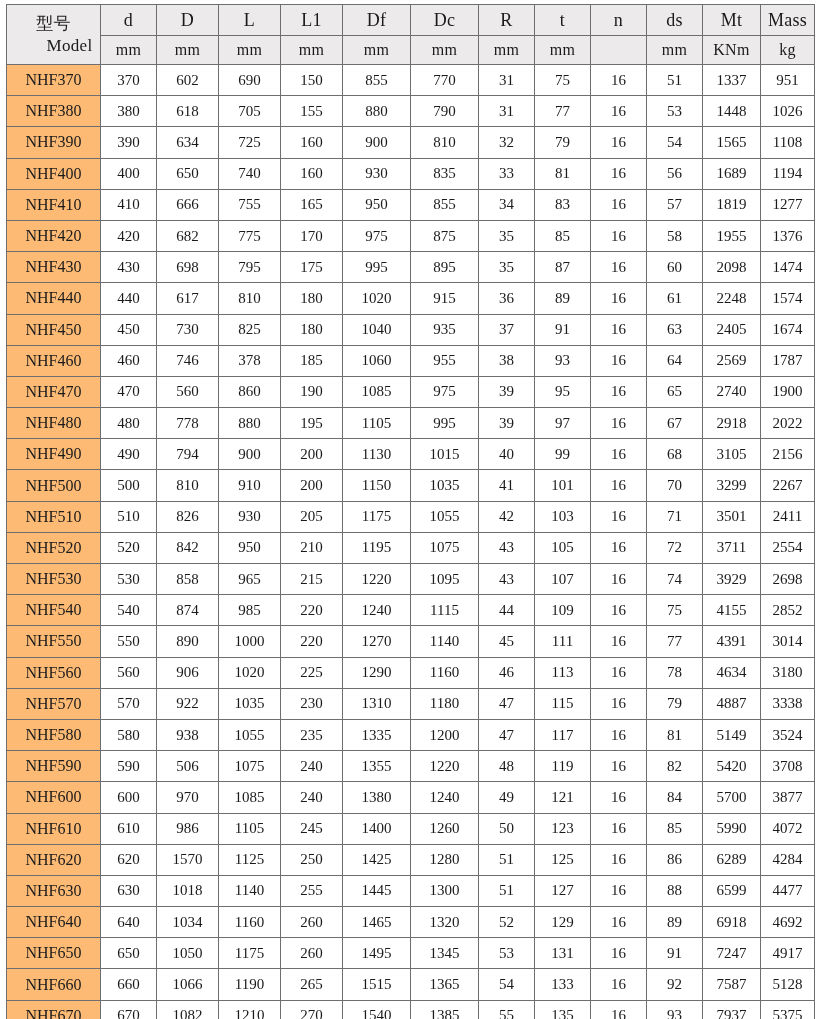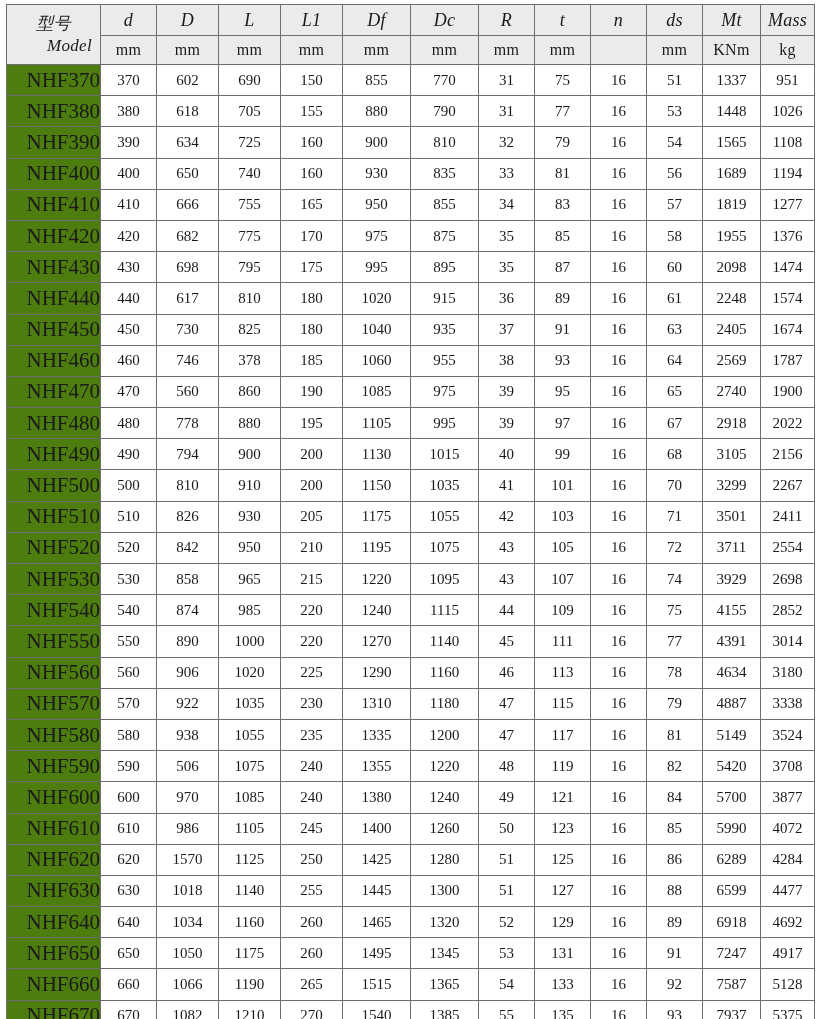--- a/index.html
+++ b/index.html
@@ -34,21 +34,20 @@
     padding: 0;
   }
   thead th {
     background: #eceaea;
     font-size: 17px;
     letter-spacing: .3px;
   }
   thead tr.row-head th {
     height: 30px;
     font-size: 18px;
-    font-style: italic;
   }
   thead tr.row-unit th {
     height: 28px;
     font-size: 16px;
     margin-left: 16px;
   }
   th.model-head {
     background: #eceaea;
     font-size: 17px;
     line-height: 1.25;
@@ -62,23 +61,22 @@
     display: block;
     font-size: 17px;
     margin-left: 32px;
   }
   tbody td {
     height: 30.2px;
     font-size: 15px;
     background: #ffffff;
   }
   tbody td.model {
-    background: #4d7c0f;
-    font-size: 21px;
-    text-align: right;
+    background: #fdba74;
+    font-size: 16px;
   }
   tbody td.num {
     font-size: 15px;
   }
   
   col.c-model { width: 94px; }
   col.c-d     { width: 56px; }
   col.c-D     { width: 62px; }
   col.c-L     { width: 62px; }
   col.c-L1    { width: 62px; }

